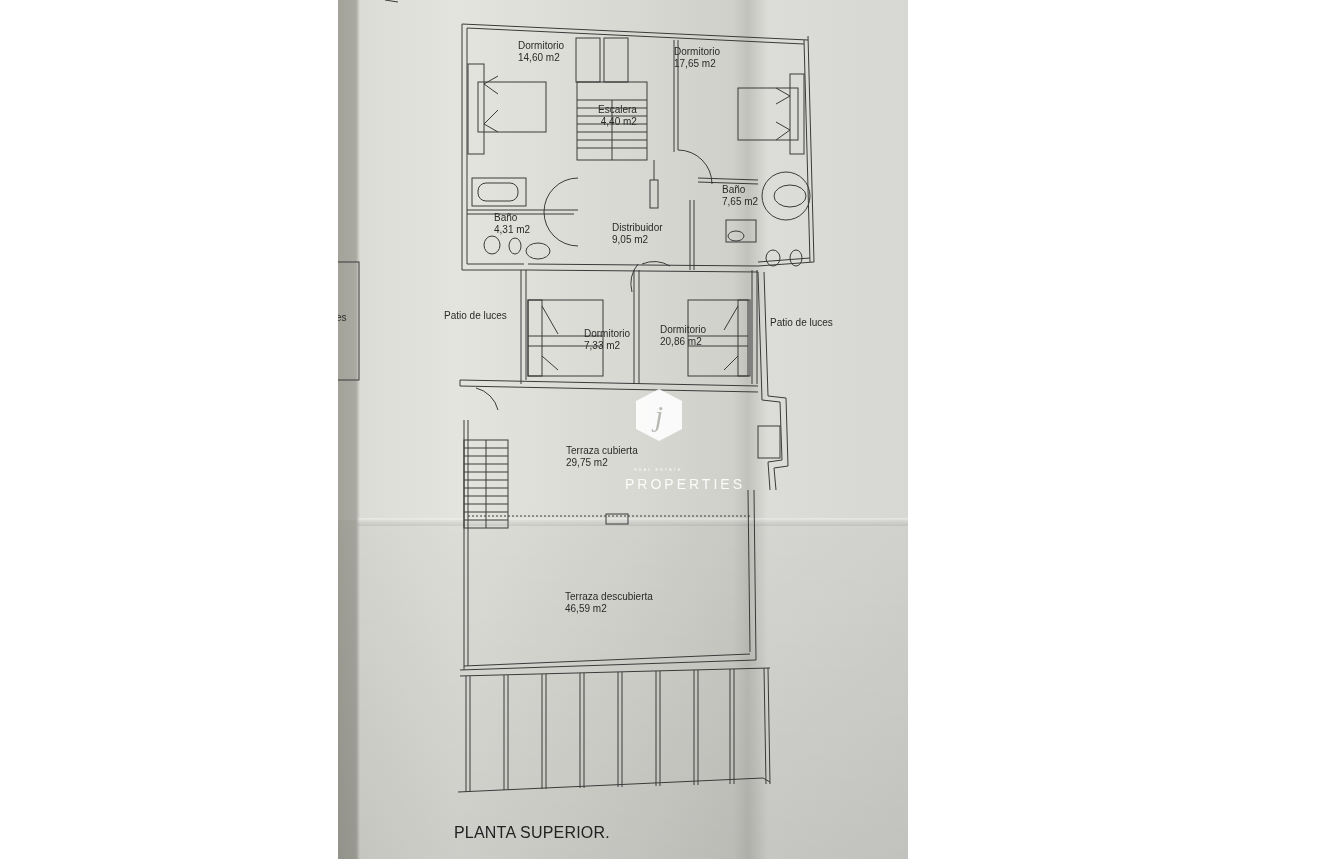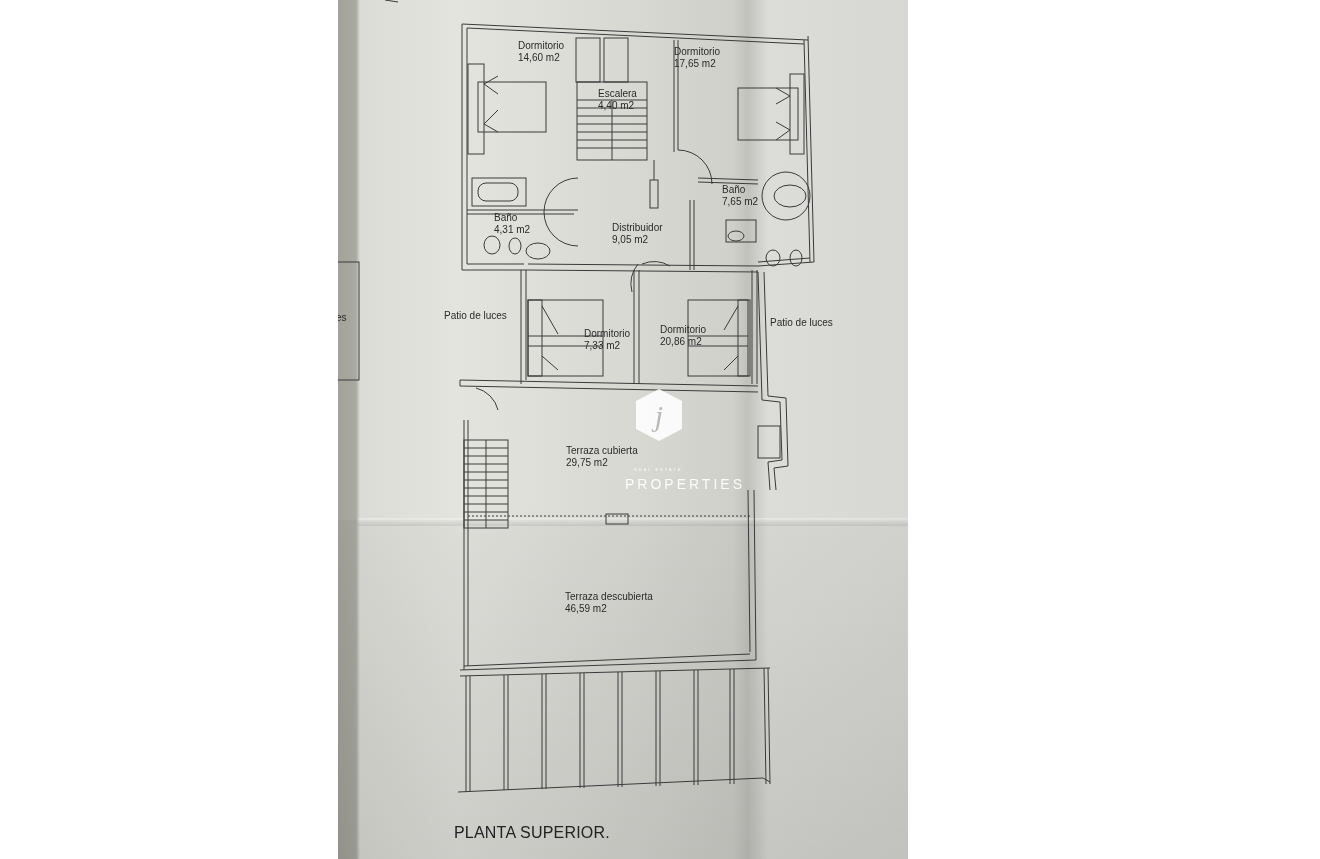--- a/index.html
+++ b/index.html
@@ -145,21 +145,21 @@
   </svg>
 
   <div class="lbl" style="left:180px;top:40px;">
     <div>Dormitorio</div>
     <div>14,60 m2</div>
   </div>
   <div class="lbl" style="left:336px;top:46px;">
     <div>Dormitorio</div>
     <div>17,65 m2</div>
   </div>
-  <div class="lbl" style="left:260px;top:88px;">
+  <div class="lbl" style="left:260px;top:104px;text-align:right;">
     <div>Escalera</div>
     <div>4,40 m2</div>
   </div>
   <div class="lbl" style="left:384px;top:184px;">
     <div>Baño</div>
     <div>7,65 m2</div>
   </div>
   <div class="lbl" style="left:156px;top:212px;">
     <div>Baño</div>
     <div>4,31 m2</div>

